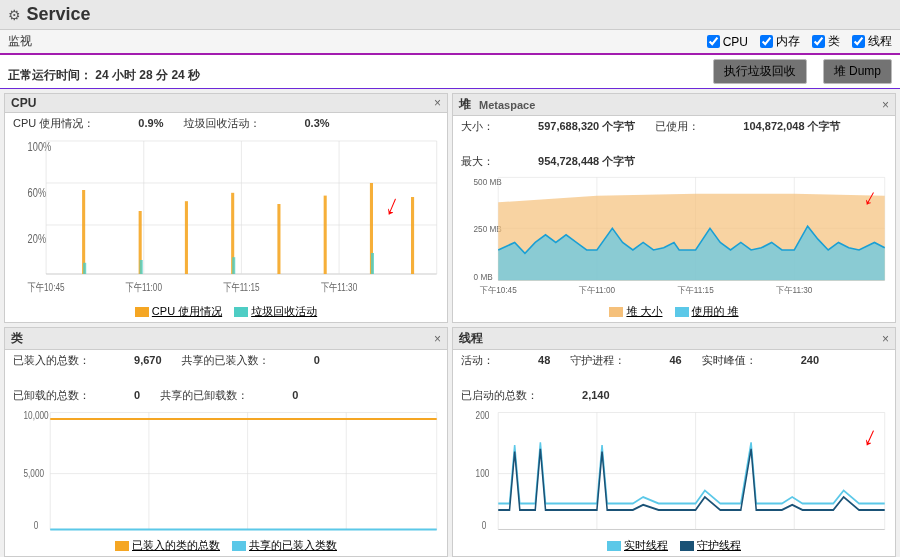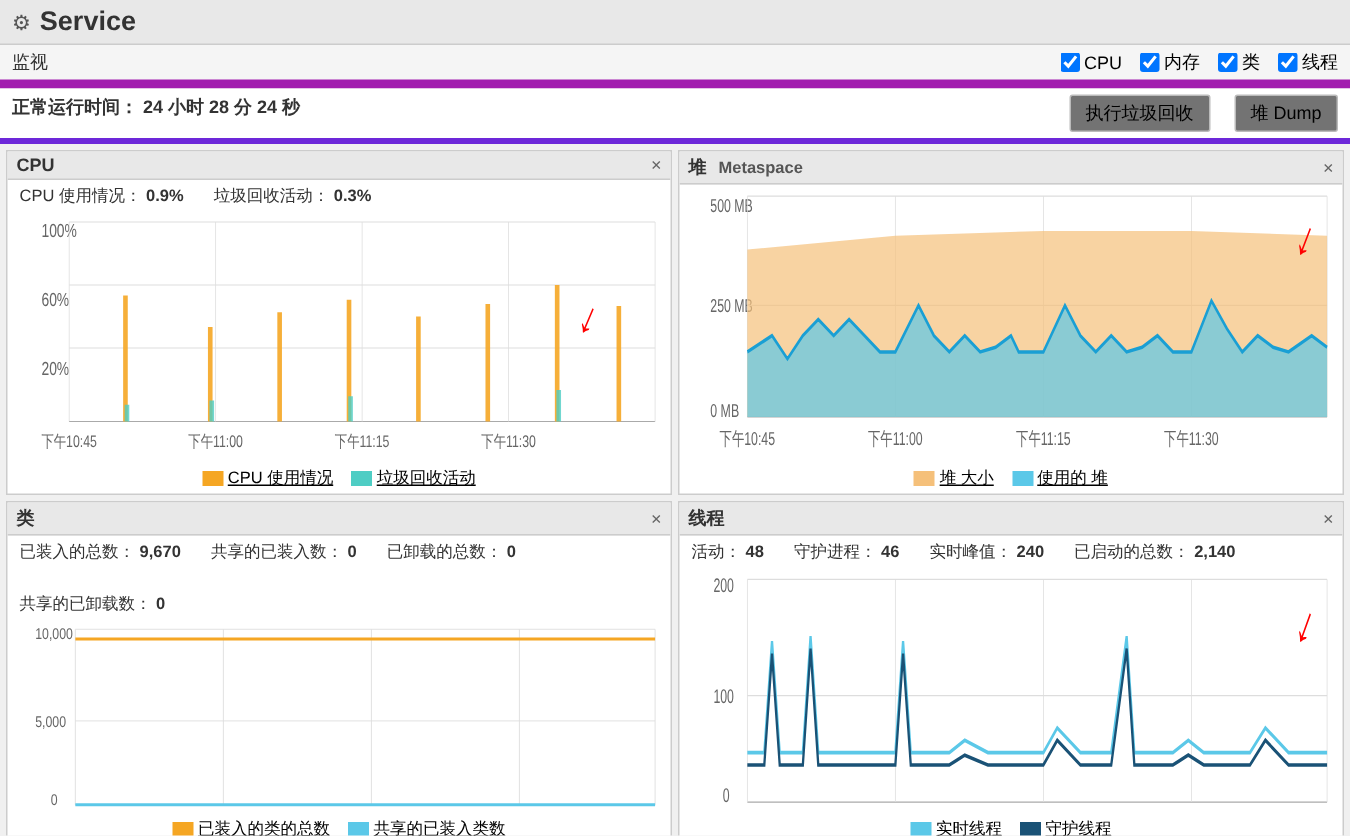--- a/index.html
+++ b/index.html
@@ -23,21 +23,21 @@
       color: #555;
       font-size: 14px;
     }
     .title-text {
       font-size: 18px;
       font-weight: bold;
       color: #333;
     }
     .monitor-bar {
       background: #f5f5f5;
-      border-bottom: 6px solid #a21caf;
+      border-bottom: 2px solid #a21caf;
       padding: 3px 8px;
       display: flex;
       align-items: center;
       justify-content: space-between;
     }
     .monitor-label {
       font-size: 12px;
       color: #333;
     }
     .checkboxes {
@@ -50,24 +50,24 @@
       align-items: center;
       gap: 3px;
       font-size: 12px;
     }
     .checkbox-item input[type=checkbox] {
       width: 13px;
       height: 13px;
     }
     .uptime-bar {
       background: #fff;
-      border-bottom: 4px solid #6d28d9;
+      border-bottom: 1px solid #6d28d9;
       padding: 4px 8px;
       display: flex;
-      align-items: flex-start;
+      align-items: flex-end;
       justify-content: space-between;
     }
     .uptime-text {
       font-size: 12px;
       color: #333;
       font-weight: bold;
     }
     .action-buttons {
       display: flex;
       gap: 4px;
@@ -123,20 +123,21 @@
       display: flex;
       gap: 20px;
       flex-wrap: wrap;
     }
     .stat-item {
       font-size: 11px;
       color: #333;
     }
     .stat-bold {
       font-weight: bold;
+      margin-left: 41px;
     }
     .panel-chart {
       flex: 1;
       position: relative;
       overflow: hidden;
     }
     .chart-legend {
       display: flex;
       gap: 12px;
       justify-content: center;
@@ -265,20 +266,34 @@
   </div>
 
   <div class="panel">
     <div class="panel-header">
       <div style="display:flex;gap:8px;align-items:center;">
         <span class="panel-title">堆</span>
         <span style="font-size:11px;color:#555;font-weight:bold;">Metaspace</span>
       </div>
       <span class="panel-close">×</span>
     </div>
+    <div class="panel-stats">
+      <span class="stat-item">
+        <span>大小：</span>
+        <span class="stat-bold">597,688,320 个字节</span>
+      </span>
+      <span class="stat-item">
+        <span>已使用：</span>
+        <span class="stat-bold">104,872,048 个字节</span>
+      </span>
+      <span class="stat-item">
+        <span>最大：</span>
+        <span class="stat-bold">954,728,448 个字节</span>
+      </span>
+    </div>
     <div class="panel-chart">
       <svg viewBox="0 0 430 120" preserveAspectRatio="none" style="width:100%;height:100%">
 
         <text x="20" y="12" font-size="8" fill="#666">500 MB</text>
         <text x="20" y="55" font-size="8" fill="#666">250 MB</text>
         <text x="20" y="100" font-size="8" fill="#666">0 MB</text>
 
         <line x1="44" y1="5" x2="44" y2="100" stroke="#ddd" stroke-width="0.5"></line>
         <line x1="44" y1="5" x2="420" y2="5" stroke="#ddd" stroke-width="0.5"></line>
         <line x1="44" y1="52" x2="420" y2="52" stroke="#ddd" stroke-width="0.5"></line>

